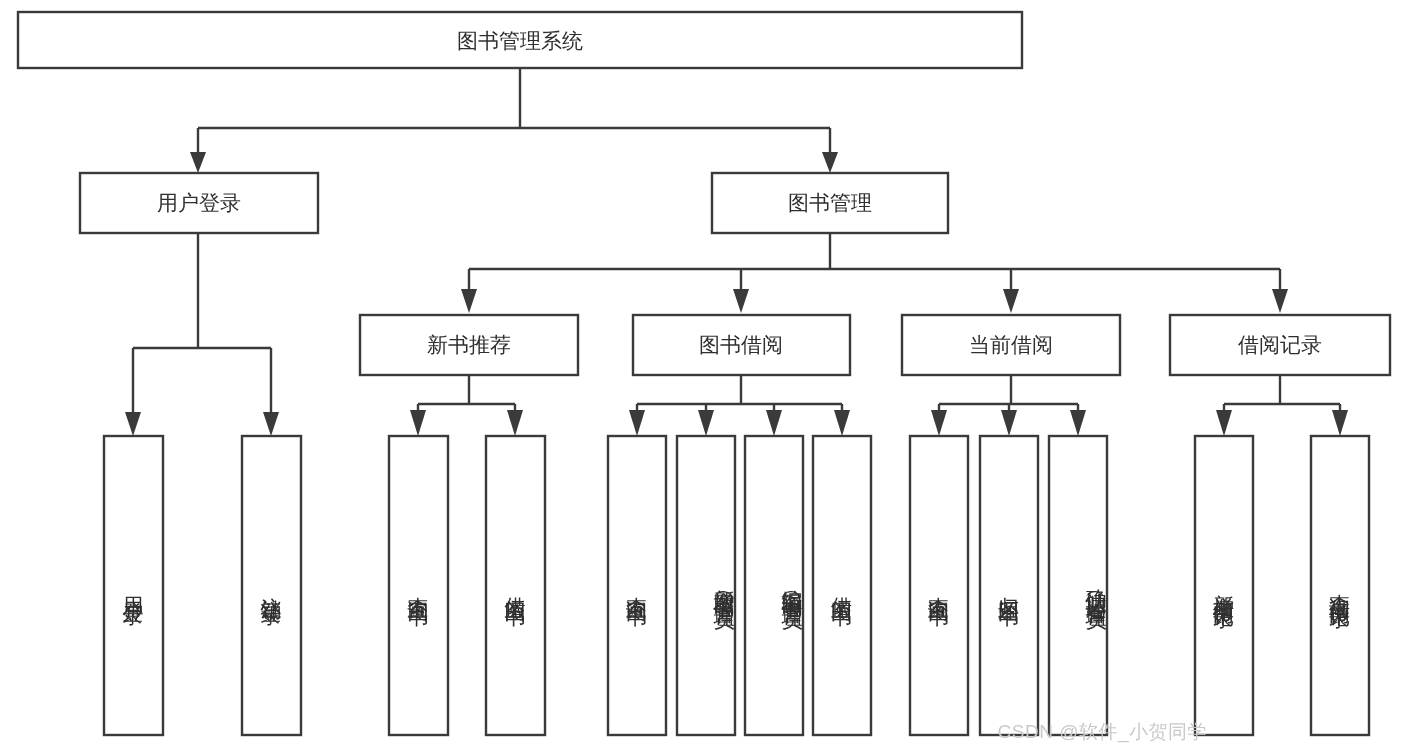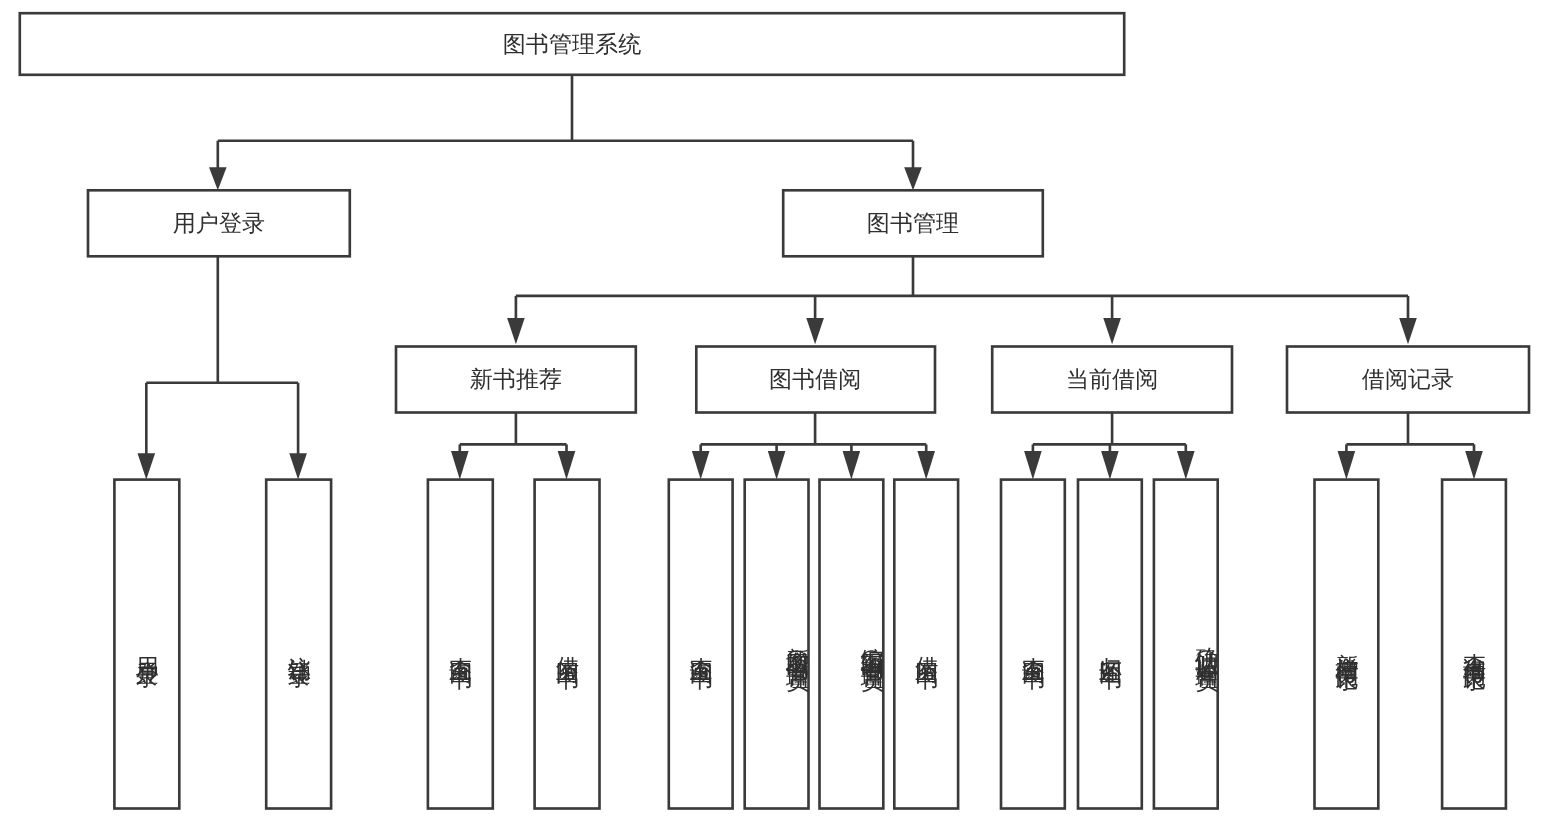--- a/index.html
+++ b/index.html
@@ -210,14 +210,15 @@
   <div class="leaf-label" style="left:745px; top:436px; width:58px; height:299px; justify-content:center; display:flex; align-items:flex-start;">编辑图书（管理员）</div>
   <div class="leaf-label" style="left:813px; top:436px; width:58px; height:299px; justify-content:center; display:flex; align-items:center;">借阅图书</div>
 
   <div class="leaf-label" style="left:910px; top:436px; width:58px; height:299px; justify-content:center; display:flex; align-items:center;">查询图书</div>
   <div class="leaf-label" style="left:980px; top:436px; width:58px; height:299px; justify-content:center; display:flex; align-items:center;">归还图书</div>
   <div class="leaf-label" style="left:1049px; top:436px; width:58px; height:299px; justify-content:center; display:flex; align-items:flex-start;">确认归还（管理员）</div>
 
   <div class="leaf-label" style="left:1195px; top:436px; width:58px; height:299px; justify-content:center; display:flex; align-items:center;">新增借阅记录</div>
   <div class="leaf-label" style="left:1311px; top:436px; width:58px; height:299px; justify-content:center; display:flex; align-items:center;">查询借阅记录</div>
 
+  <div class="watermark">CSDN @软件_小贺同学</div>
 
 </div>
 
 </body></html>

